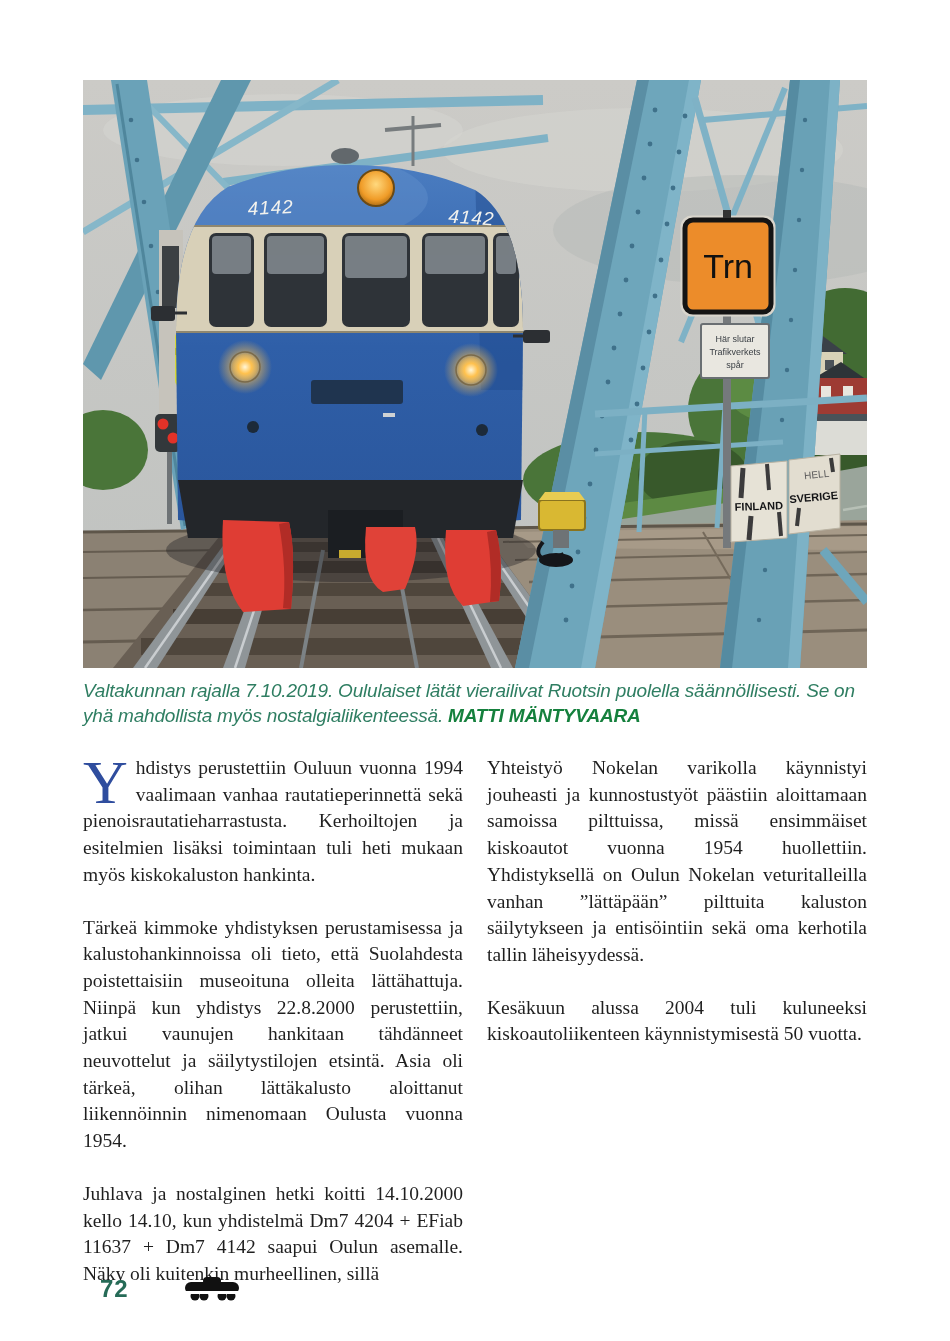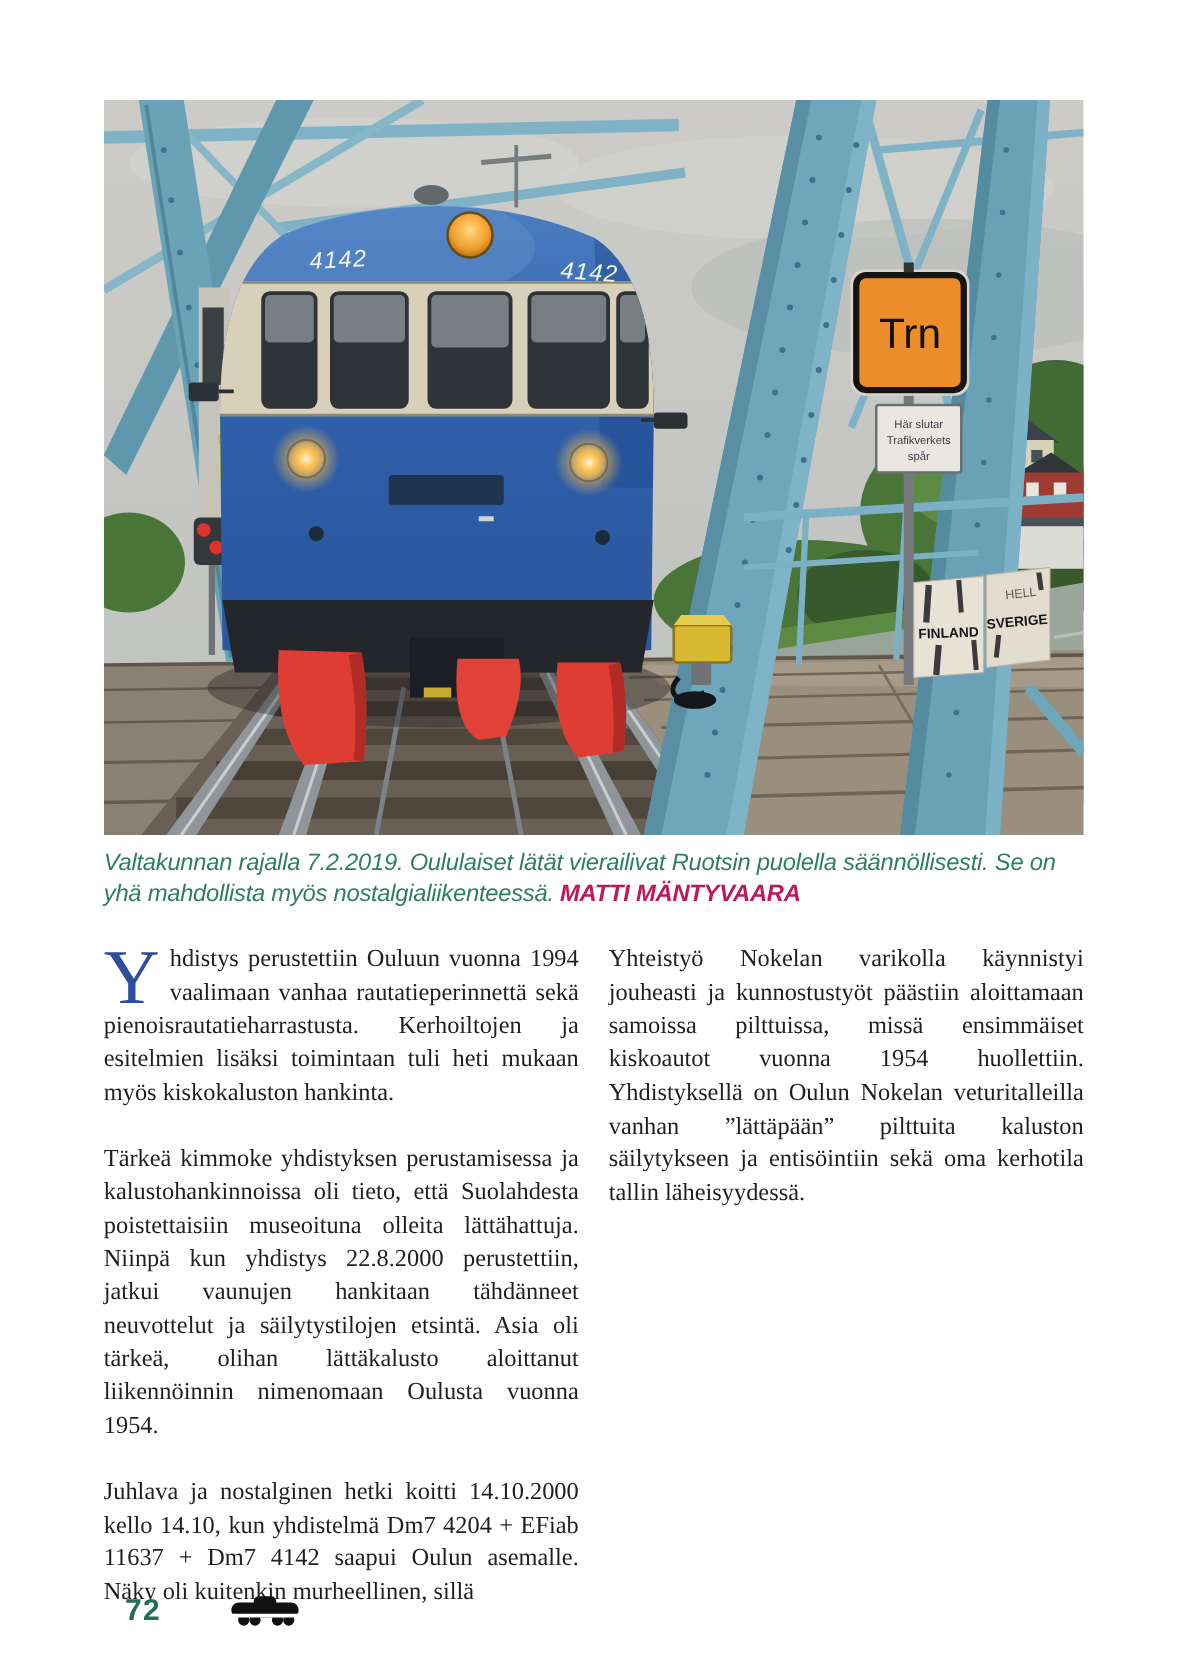--- a/index.html
+++ b/index.html
@@ -4,21 +4,21 @@
 <style>
   html,body{margin:0;padding:0;}
   body{width:950px;height:1341px;background:#ffffff;overflow:hidden;}
   .page{position:relative;width:950px;height:1341px;background:#ffffff;
         font-family:"Liberation Serif", serif;color:#1f1f1f;}
   .photo{position:absolute;left:83px;top:80px;width:784px;height:588px;overflow:hidden;}
   .photo svg{display:block;}
   .caption{position:absolute;left:83px;top:678px;width:786px;
            font-family:"Liberation Sans", sans-serif;font-style:italic;
            font-size:19px;line-height:1.33;color:#2f7e62;letter-spacing:-0.2px;}
-  .caption .author{color:#be185d;font-weight:bold;}
+  .caption .author{color:#15803d;font-weight:bold;}
   .columns{position:absolute;left:83px;top:755px;width:784px;display:flex;gap:24px;}
   .col{width:380px;font-size:19.5px;line-height:1.37;text-align:justify;}
   .col p{margin:0 0 26px 0;}
   .dropcap{float:left;color:#2f4d9e;font-size:62px;line-height:50px;
            padding:2px 8px 0 0;font-family:"Liberation Serif", serif;}
   .footer{position:absolute;left:100px;top:1274px;display:flex;align-items:center;gap:52px;}
   .pagenum{font-family:"Liberation Sans", sans-serif;font-weight:bold;
            font-size:24px;color:#266b57;letter-spacing:1px;}
   .railcar{display:block;}
 </style>
@@ -315,31 +315,32 @@
       <rect x="456" y="420" width="46" height="30" rx="3" fill="#d9b832" stroke="#8a741e" stroke-width="2"></rect>
       <polygon points="456,420 502,420 496,412 462,412" fill="#e8cc52"></polygon>
       <rect x="470" y="450" width="16" height="18" fill="#6e7376"></rect>
       <path d="M460,462 q-12,14 6,19 q18,5 12,-8" stroke="#15161a" stroke-width="4" fill="none"></path>
       <ellipse cx="473" cy="480" rx="17" ry="7" fill="#15161a"></ellipse>
     </g>
   </svg>
   </div>
 
   <div class="caption">
-    <span>Valtakunnan rajalla 7.2.2019. Oululaiset lätät vierailivat Ruotsin puolella säännöllisesti. Se on yhä mahdollista myös nostalgialiikenteessä. </span><span class="author">MATTI MÄNTYVAARA</span>
+    <span>Valtakunnan rajalla 7.10.2019. Oululaiset lätät vierailivat Ruotsin puolella säännöllisesti. Se on yhä mahdollista myös nostalgialiikenteessä. </span><span class="author">MATTI MÄNTYVAARA</span>
   </div>
 
   <div class="columns">
     <div class="col">
       <p><span class="dropcap">Y</span><span>hdistys perustettiin Ouluun vuonna 1994 vaalimaan vanhaa rautatieperinnettä sekä pienoisrautatieharrastusta. Kerhoiltojen ja esitelmien lisäksi toimintaan tuli heti mukaan myös kiskokaluston hankinta.</span></p>
       <p>Tärkeä kimmoke yhdistyksen perustamisessa ja kalustohankinnoissa oli tieto, että Suolahdesta poistettaisiin museoituna olleita lättähattuja. Niinpä kun yhdistys 22.8.2000 perustettiin, jatkui vaunujen hankitaan tähdänneet neuvottelut ja säilytystilojen etsintä. Asia oli tärkeä, olihan lättäkalusto aloittanut liikennöinnin nimenomaan Oulusta vuonna 1954.</p>
       <p>Juhlava ja nostalginen hetki koitti 14.10.2000 kello 14.10, kun yhdistelmä Dm7 4204 + EFiab 11637 + Dm7 4142 saapui Oulun asemalle. Näky oli kuitenkin murheellinen, sillä</p>
     </div>
     <div class="col">
       <p>Yhteistyö Nokelan varikolla käynnistyi jouheasti ja kunnostustyöt päästiin aloittamaan samoissa pilttuissa, missä ensimmäiset kiskoautot vuonna 1954 huollettiin. Yhdistyksellä on Oulun Nokelan veturitalleilla vanhan ”lättäpään” pilttuita kaluston säilytykseen ja entisöintiin sekä oma kerhotila tallin läheisyydessä.</p>
+      <p>Kesäkuun alussa 2004 tuli kuluneeksi kiskoautoliikenteen käynnistymisestä 50 vuotta.</p>
     </div>
   </div>
 
   <div class="footer">
     <span class="pagenum">72</span>
     <svg class="railcar" width="64" height="30" viewBox="0 0 64 30">
       <rect x="22" y="3" width="18" height="8" rx="4" fill="#111111"></rect>
       <rect x="4" y="8" width="54" height="12" rx="6" fill="#111111"></rect>
       <circle cx="14" cy="22" r="4.5" fill="#111111"></circle>
       <circle cx="23" cy="22" r="4.5" fill="#111111"></circle>

